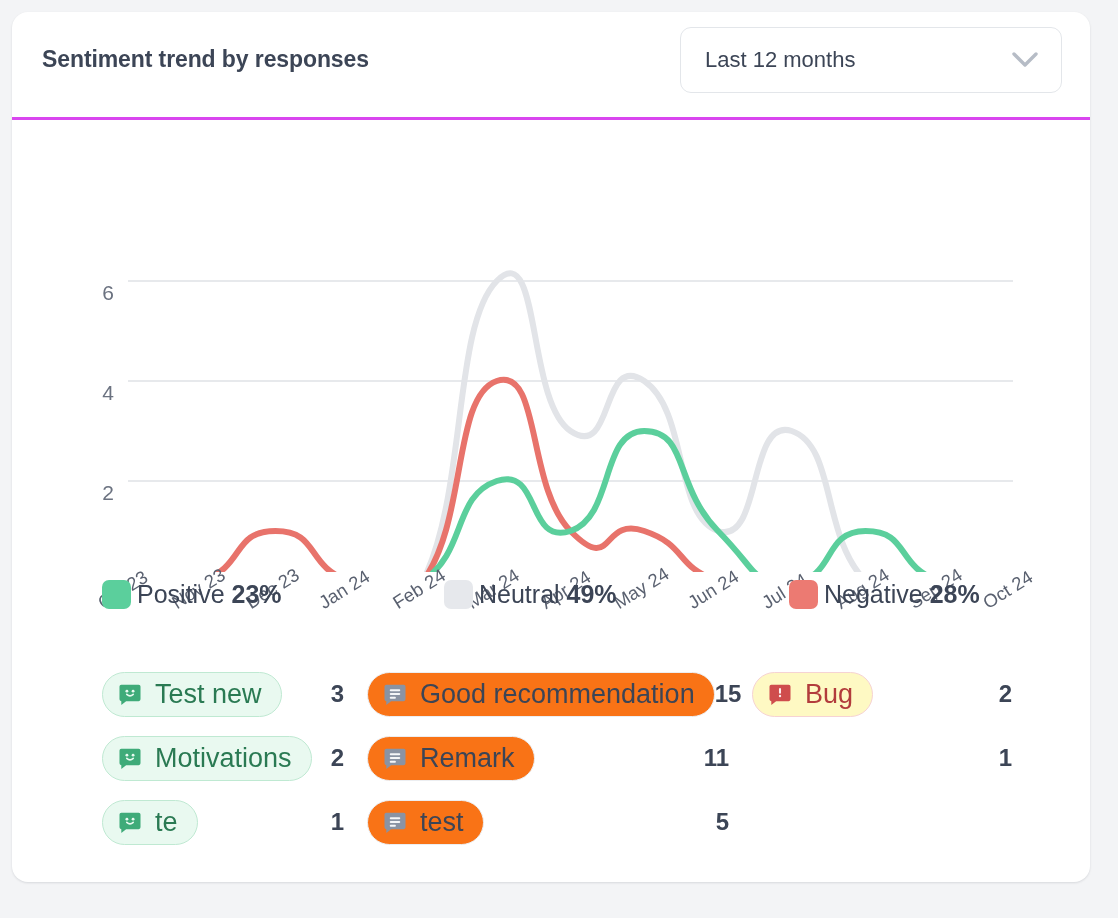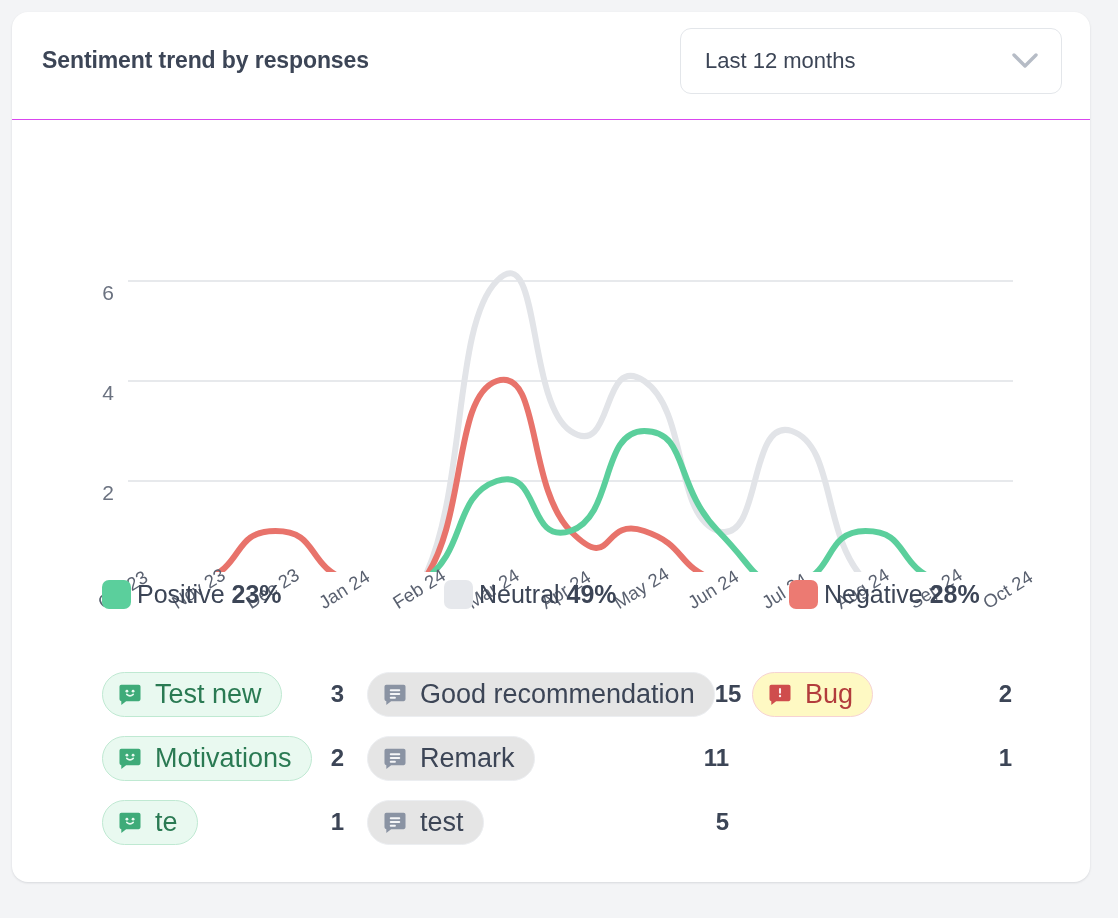--- a/index.html
+++ b/index.html
@@ -16,21 +16,21 @@
     width: 1078px; height: 870px;
     background: #ffffff;
     border-radius: 16px;
     box-shadow: 0 1px 3px rgba(16,24,40,0.07), 0 1px 2px rgba(16,24,40,0.05);
     overflow: hidden;
   }
   
   #card-header {
     position: relative;
     height: 108px;
-    border-bottom: 1px solid #d946ef;
+    border-bottom: 3px solid #d946ef;
     display: flex;
     align-items: center;
     justify-content: space-between;
     padding: 0 28px 10px 30px;
   }
   #card-title {
     font-size: 23px;
     font-weight: 600;
     color: #3c4556;
     letter-spacing: -0.1px;
@@ -115,21 +115,21 @@
     align-items: center;
     gap: 13px;
     height: 45px;
     padding: 0 19px 0 15px;
     border-radius: 23px;
     font-size: 27px;
     white-space: nowrap;
     cursor: pointer;
   }
   .chip.pos { background: #e9f9f0; border: 1.3px solid #bfe9d2; color: #2a7a53; }
-  .chip.neu { background: #e5e5e5; border: 1.3px solid #eceef1; color: #3c4556; }
+  .chip.neu { background: #f97316; border: 1.3px solid #eceef1; color: #3c4556; }
   .chip.neg { background: #fef9c3; border: 1.3px solid #f6d3d3; color: #b23c3c; }
   .chip-count {
     margin-left: auto;
     font-size: 24px;
     font-weight: 700;
     color: #3c4556;
   }
   .chips-wrap.c1 { margin-left: 90px; width: 242px; }
   .chips-wrap.c2 { width: 362px; margin-left: 23px; }
   .chips-wrap.c3 { width: 260px; margin-left: 23px; }

